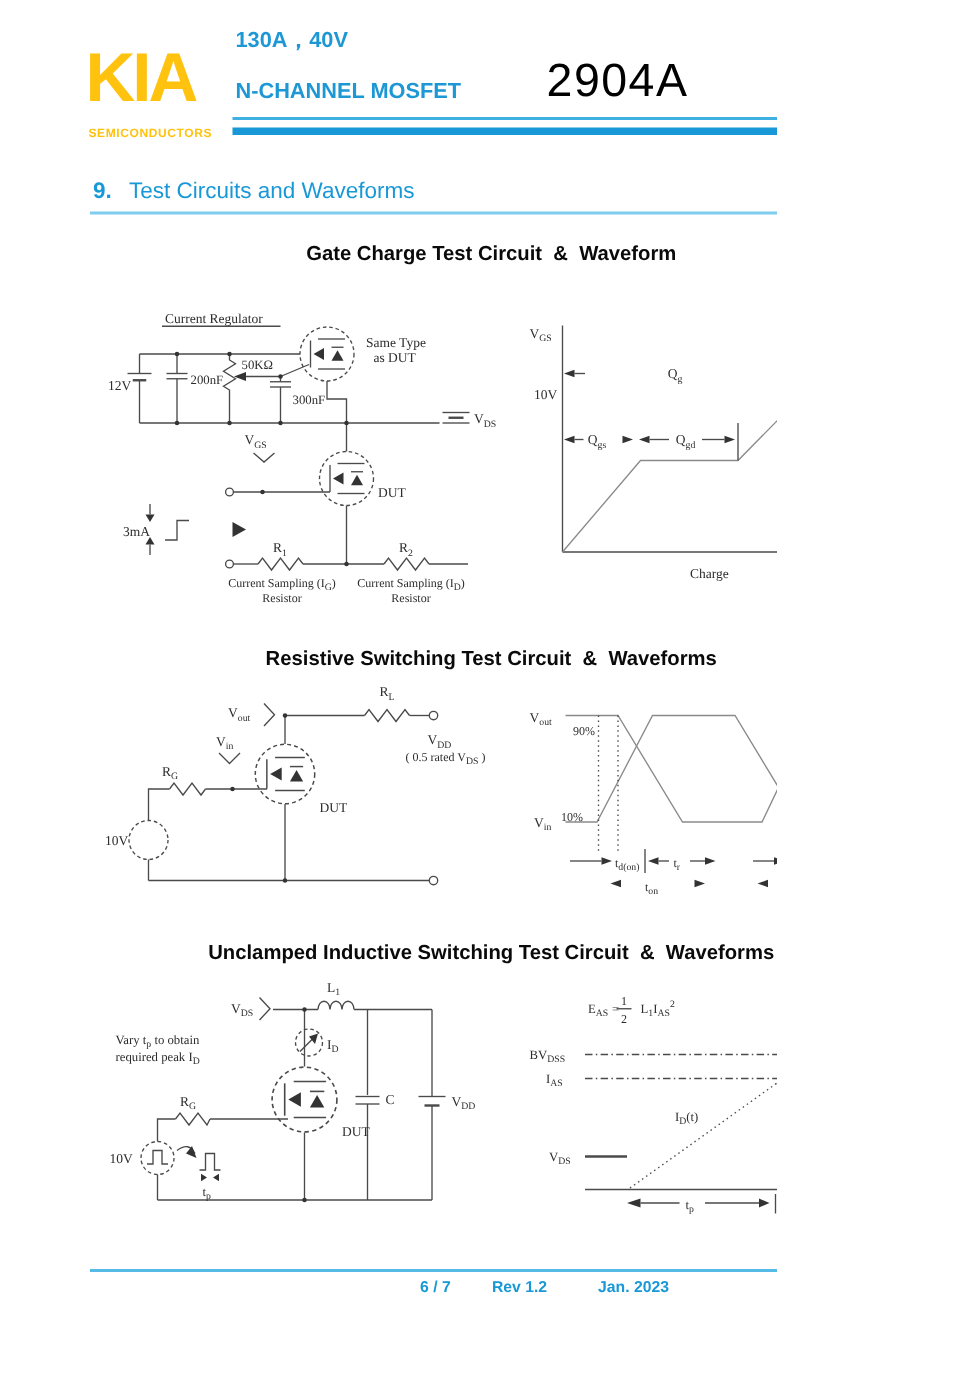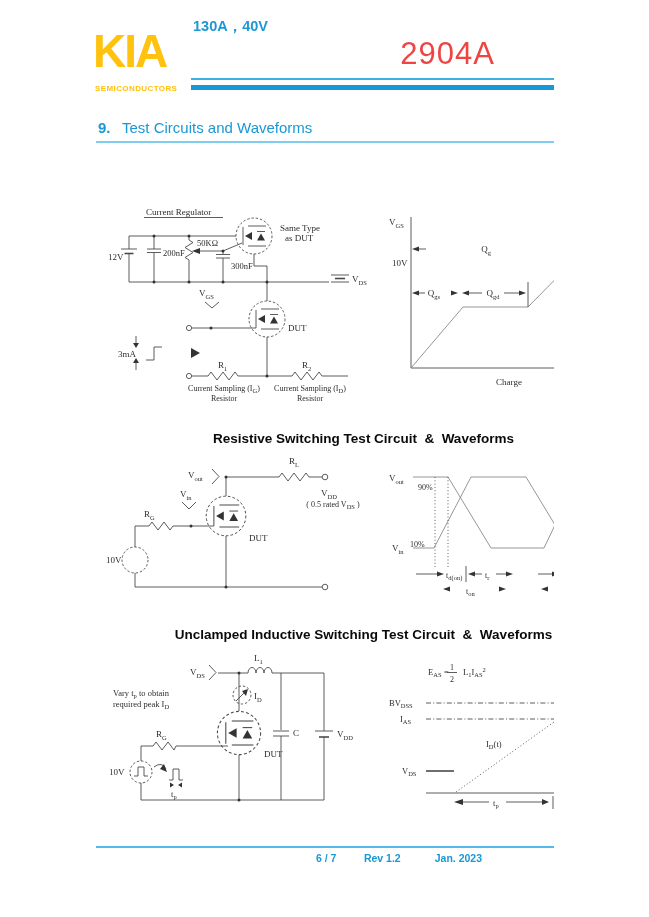--- a/index.html
+++ b/index.html
@@ -1,27 +1,27 @@
 <!DOCTYPE html>
 <html><head>
 <meta charset="utf-8">
 <style>
   html,body{margin:0;padding:0;background:#fff;}
   .page{position:relative;width:518px;height:917px;background:#ffffff;
-        font-family:"Liberation Sans",sans-serif;overflow:hidden;margin-left:36px;}
+        font-family:"Liberation Sans",sans-serif;overflow:hidden;}
   .abs{position:absolute;}
 
   
   .logo{left:57px;top:28px;font-size:46px;font-weight:bold;color:#FFC20E;
         letter-spacing:-2px;line-height:1;}
   .logo-sub{left:59px;top:84px;font-size:8px;font-weight:bold;color:#FFC20E;
         letter-spacing:0.4px;}
   .rating{left:157px;top:17px;font-size:14.5px;font-weight:bold;color:#1e98d5;}
   .devtype{left:157px;top:53px;font-size:14.5px;font-weight:bold;color:#1e98d5;}
-  .partnum{right:59px;top:36px;font-size:31px;font-weight:400;color:#ef4444;letter-spacing:1px;}
+  .partnum{right:59px;top:36px;font-size:31px;font-weight:400;color:#000000;letter-spacing:1px;}
   .hline-thin{left:155px;top:78px;width:436px;height:2px;background:#3fb0e2;}
   .hline-thick{left:155px;top:85px;width:436px;height:5px;background:#1898d6;}
 
   
   .sec-num{left:62px;top:119px;font-size:15px;font-weight:bold;color:#1898d6;}
   .sec-title{left:86px;top:119px;font-size:15px;font-weight:400;color:#1898d6;}
   .sec-underline{left:60px;top:141px;width:532px;height:1.5px;background:#7fcdee;}
 
   
   .fig-title{left:60px;width:535px;text-align:center;font-size:13.5px;
@@ -66,28 +66,30 @@
       <polygon points="3,4.5 11,4.5 7,-2.5" class="f"></polygon>
     </g>
   </defs>
 </svg>
 
 <div class="page">
 
   <div class="abs logo">KIA</div>
   <div class="abs logo-sub">SEMICONDUCTORS</div>
   <div class="abs rating">130A，40V</div>
+  <div class="abs devtype">N-CHANNEL MOSFET</div>
   <div class="abs partnum">2904A</div>
   <div class="abs hline-thin"></div>
   <div class="abs hline-thick"></div>
 
   <div class="abs sec-num">9.</div>
   <div class="abs sec-title">Test Circuits and Waveforms</div>
   <div class="abs sec-underline"></div>
 
+  <div class="abs fig-title ft1">Gate Charge Test Circuit  &amp;  Waveform</div>
   <div class="abs fig-title ft2">Resistive Switching Test Circuit  &amp;  Waveforms</div>
   <div class="abs fig-title ft3">Unclamped Inductive Switching Test Circuit  &amp;  Waveforms</div>
 
   <svg style="left:60px;top:190px" width="295" height="218" viewBox="0 0 295 218">
     <text x="50" y="25">Current Regulator</text>
     <line x1="48" y1="27.5" x2="127" y2="27.5" class="w"></line>
 
     <g>
       <line x1="33" y1="46" x2="140" y2="46" class="w"></line>
       <line x1="33" y1="46" x2="33" y2="59" class="w"></line>

